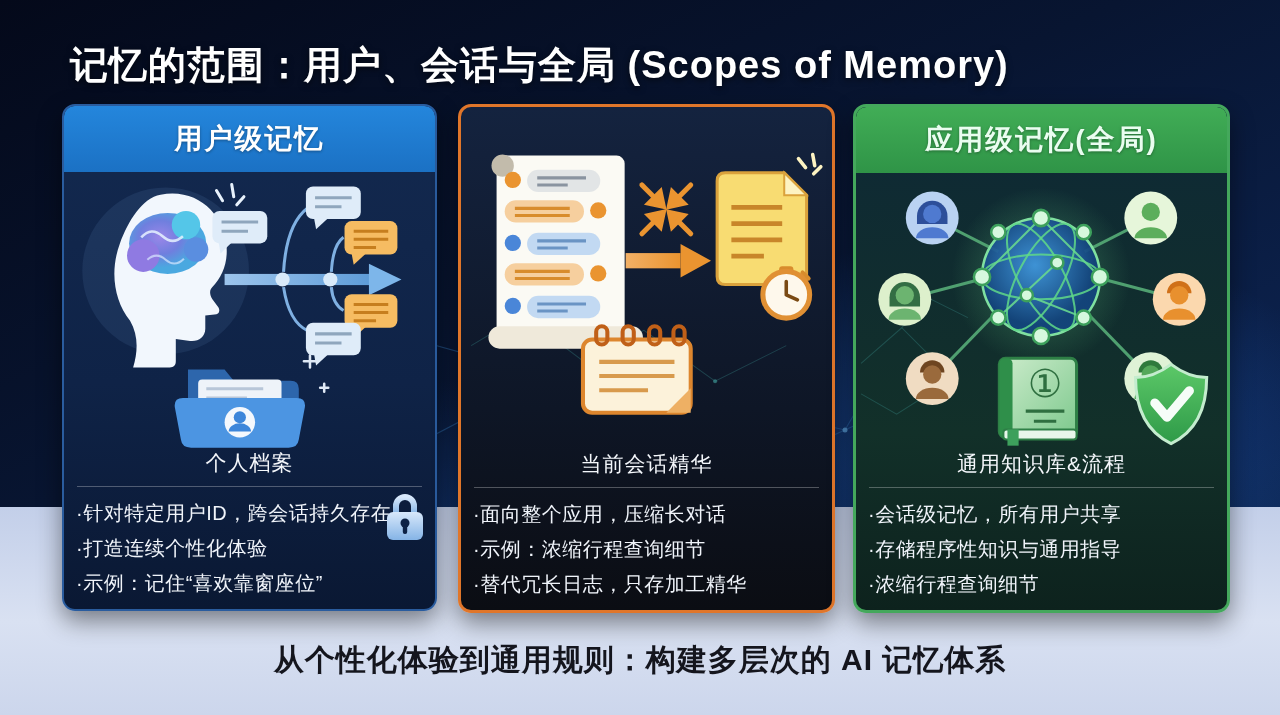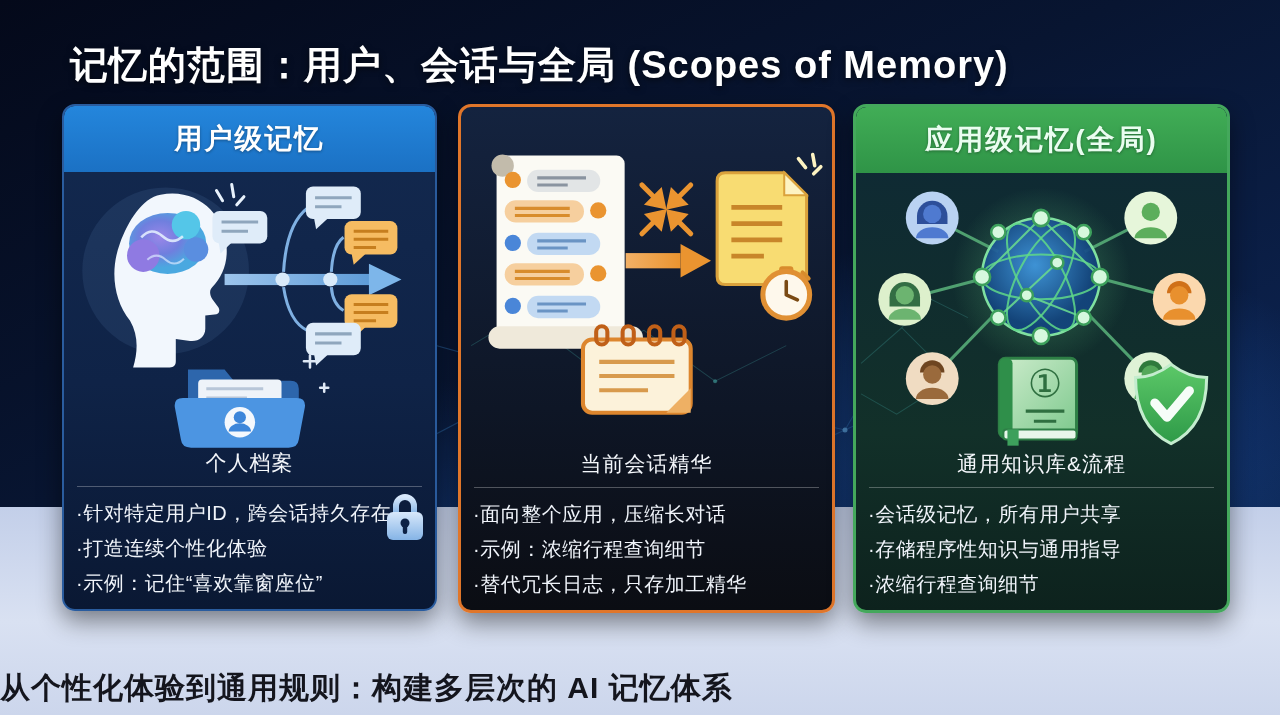--- a/index.html
+++ b/index.html
@@ -10,21 +10,21 @@
       radial-gradient(ellipse 600px 260px at 42% 78%, rgba(30,90,180,.38), rgba(30,90,180,0) 70%),
       linear-gradient(155deg, #04091a 0%, #081531 40%, #0c2350 78%, #10315f 100%);
   }
   .constellation { position:absolute; left:0; top:0; pointer-events:none; }
   .footer-strip { position:absolute; left:0; right:0; top:507px; bottom:0;
     background: linear-gradient(180deg, #bfccе6 0%, #c6d2ea 8%, #d9e1f2 55%, #ccd6ec 100%);
     background: linear-gradient(180deg, #c3cfe9 0%, #d9e1f2 55%, #ccd6ec 100%);
   }
   .title { position:absolute; left:70px; top:40px; font-size:38px; font-weight:bold; color:#ffffff;
     letter-spacing:1px; text-shadow:0 2px 6px rgba(0,0,0,.6); white-space:nowrap; }
-  .footer-text { position:absolute; left:0; top:668px; width:100%; 
+  .footer-text { position:absolute; left:0; top:640px; width:100%; text-align:center;
     font-size:30px; font-weight:bold; color:#14151d; letter-spacing:1px; }
 
   .card { position:absolute; top:104px; width:371px; height:503px; border-radius:13px;
     display:flex; flex-direction:column; overflow:hidden; box-shadow:0 10px 24px rgba(0,0,0,.45); }
   .card-user    { left:62px;  border:2px solid #2a5c9e;
     background:linear-gradient(180deg,#13294f 0%, #0f2347 55%, #0a1833 100%); }
   .card-session { left:458px; border:3px solid #e0762a;
     background:linear-gradient(180deg,#14233f 0%, #0e1626 60%, #0b0d13 100%); }
   .card-app     { left:853px; border:3px solid #44a85c;
     background:linear-gradient(180deg,#0e2936 0%, #123029 65%, #0d221d 100%); }

